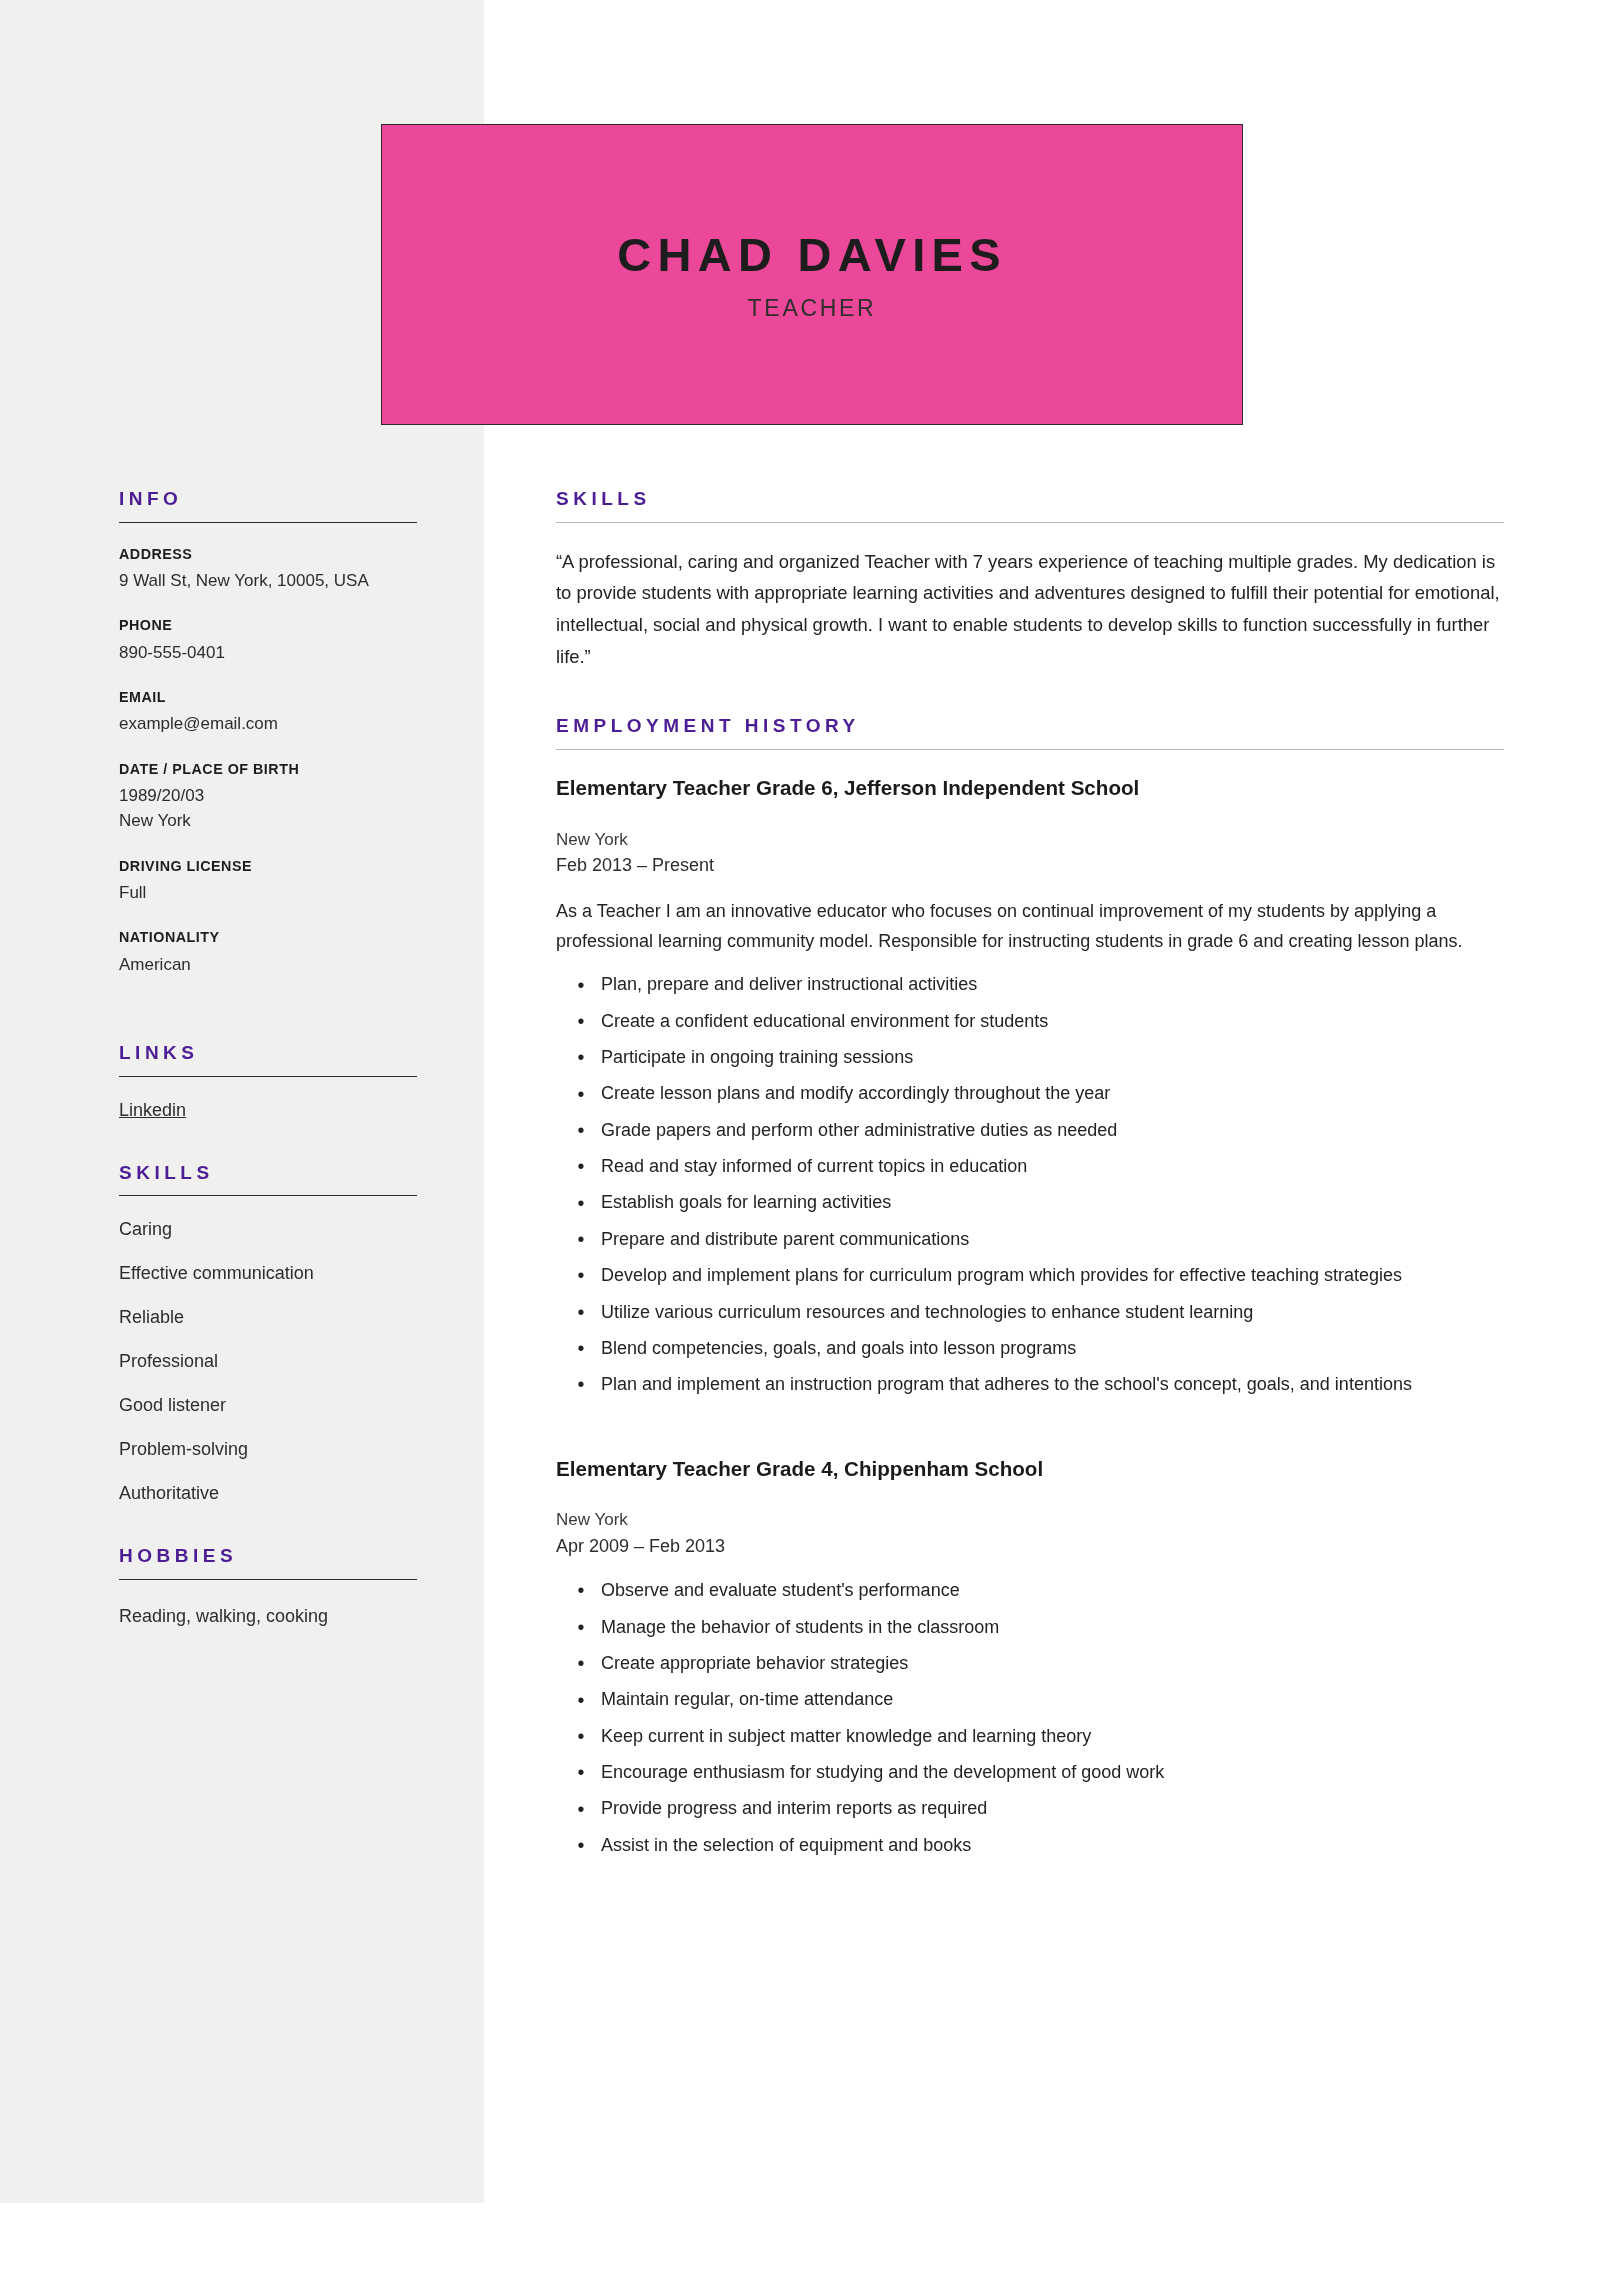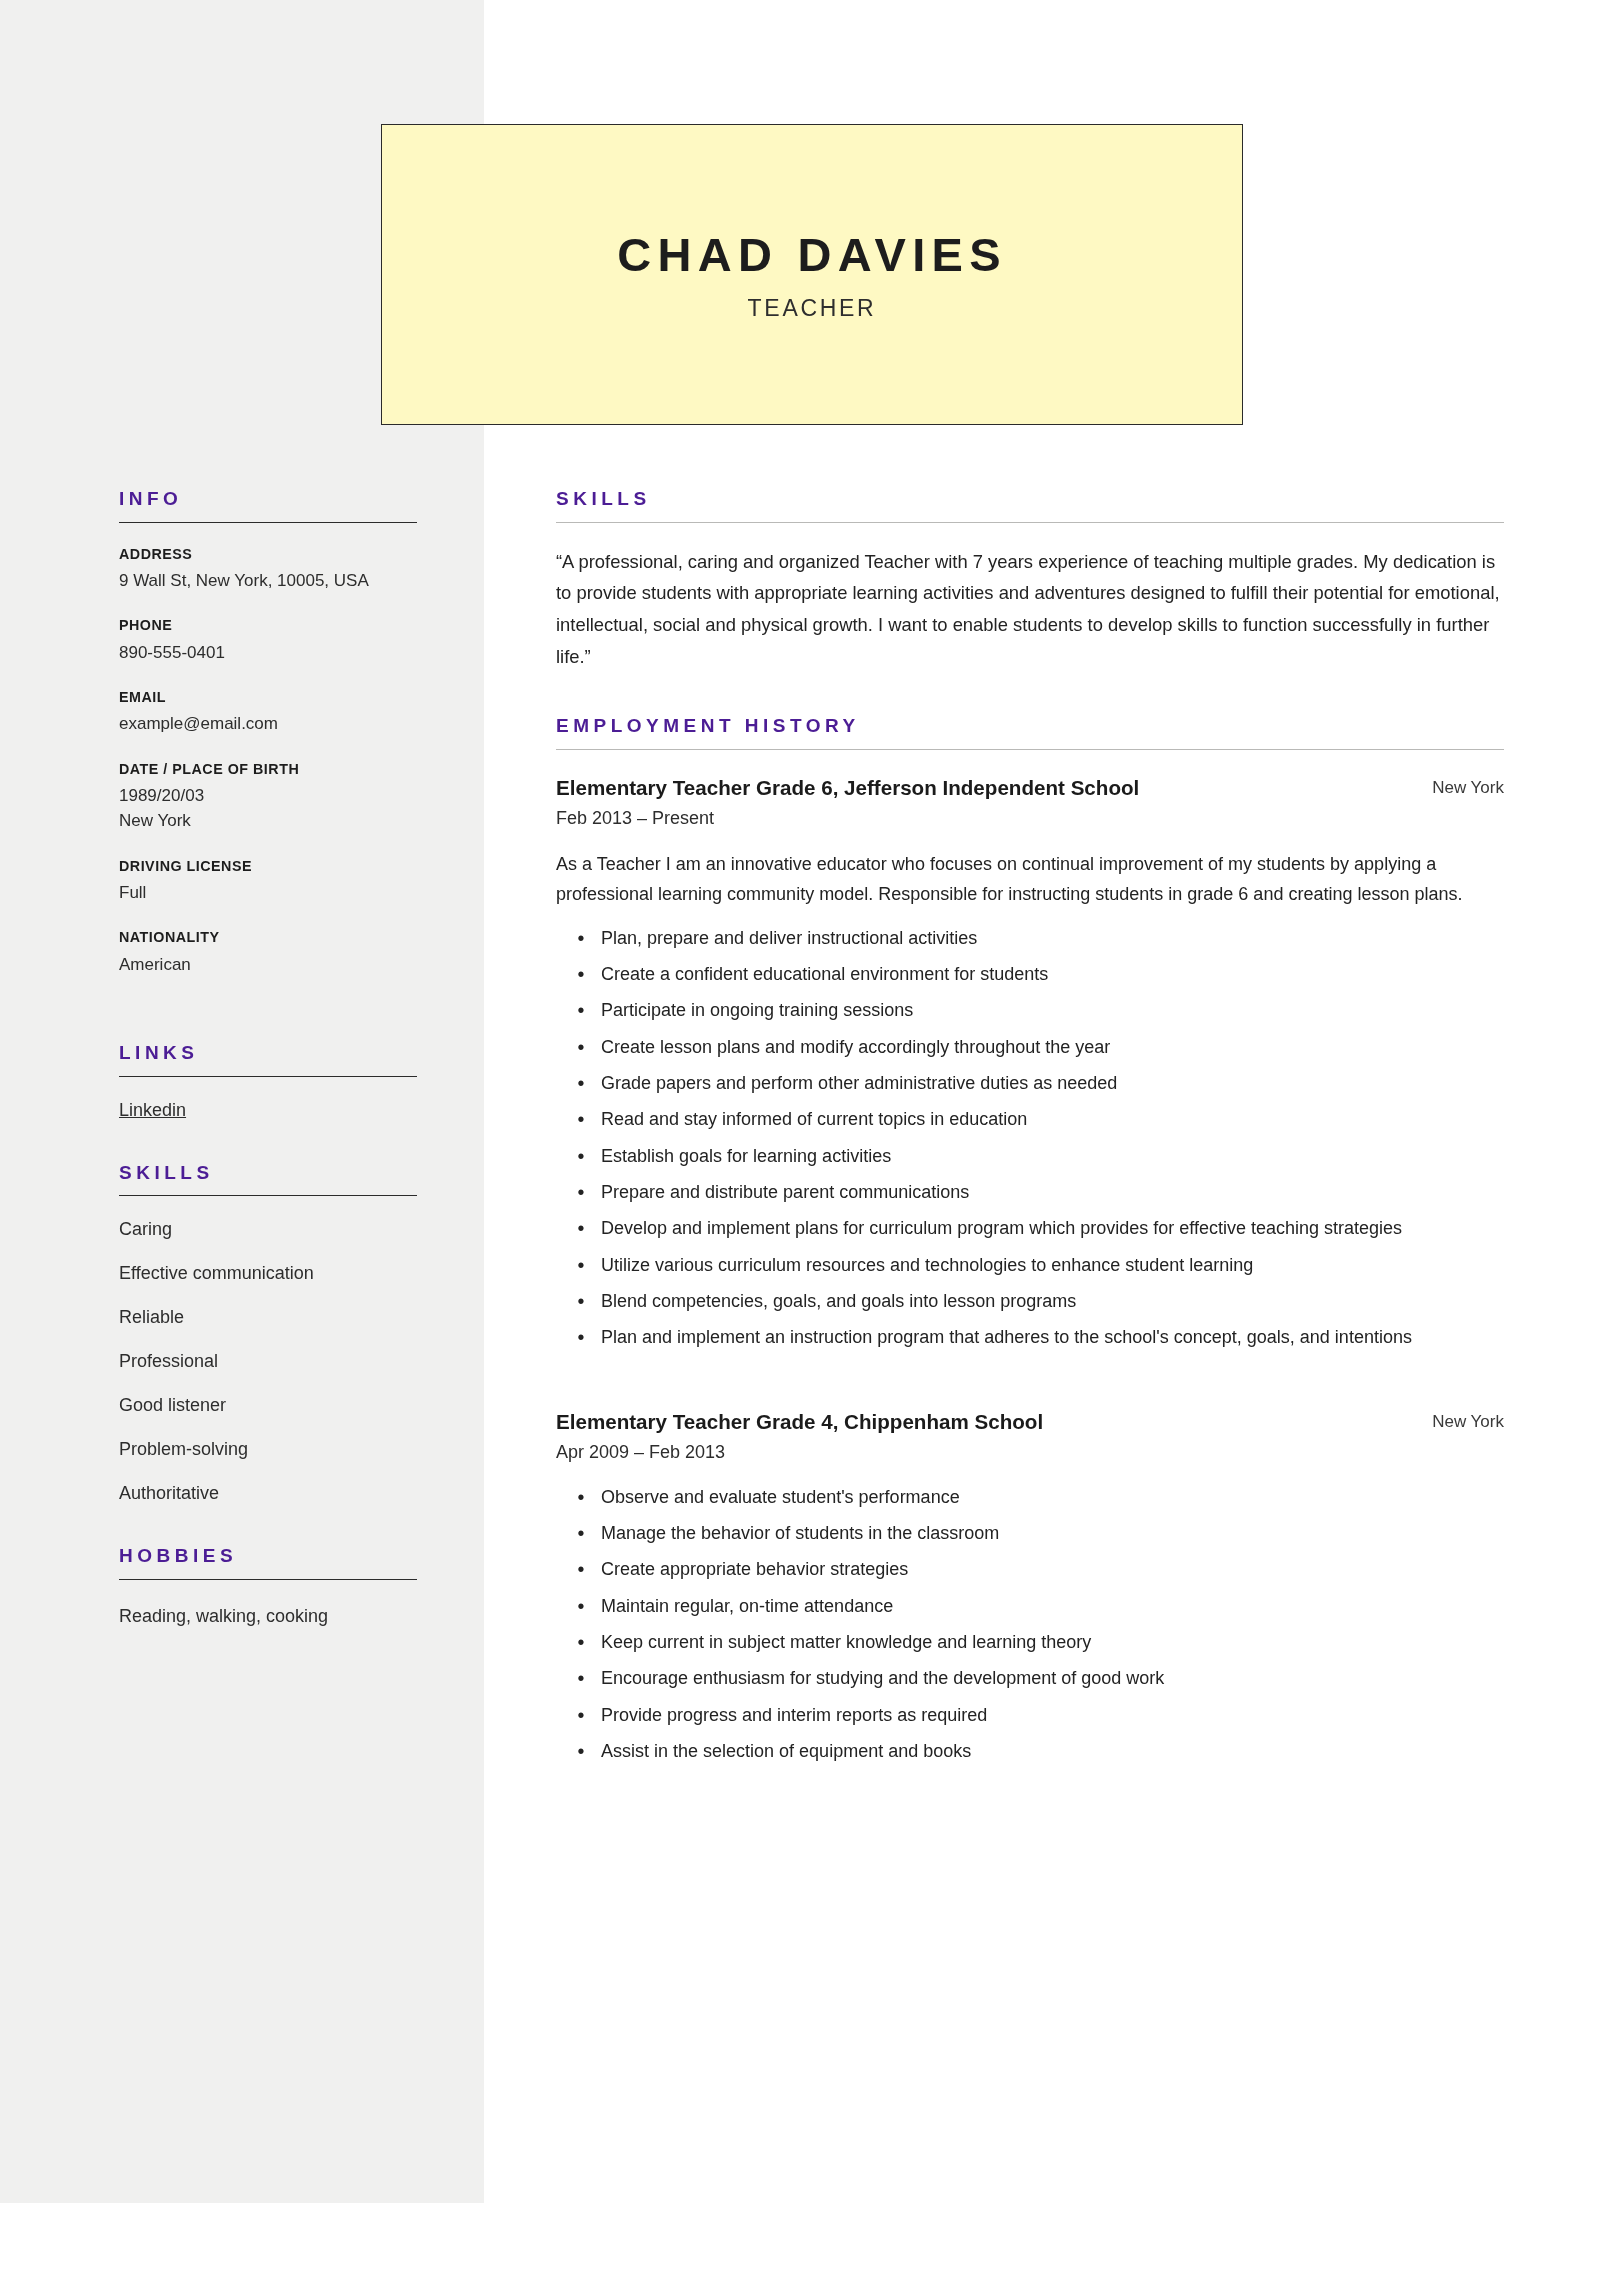--- a/index.html
+++ b/index.html
@@ -27,21 +27,21 @@
   }
 
   
   .header-box {
     position: absolute;
     top: 124px;
     left: 381px;
     width: 862px;
     height: 301px;
     border: 1.8px solid #2b2b2b;
-    background: #fef9c3;
+    background: #ec4899;
     display: flex;
     flex-direction: column;
     align-items: center;
     justify-content: center;
   }
   .name {
     font-size: 47px;
     font-weight: 700;
     letter-spacing: 6.3px;
     color: #1d1d1d;
@@ -128,20 +128,21 @@
     color: #232323;
   }
   .job {
     margin-top: 0;
   }
   .job-header {
     display: flex;
     align-items: flex-start;
     justify-content: space-between;
     gap: 21.5px;
+    flex-direction: column;
   }
   .job-role {
     font-size: 20.6px;
     font-weight: 700;
     color: #1b1b1b;
     line-height: 1.45;
     max-width: 716px;
   }
   .job-loc {
     font-size: 17px;

